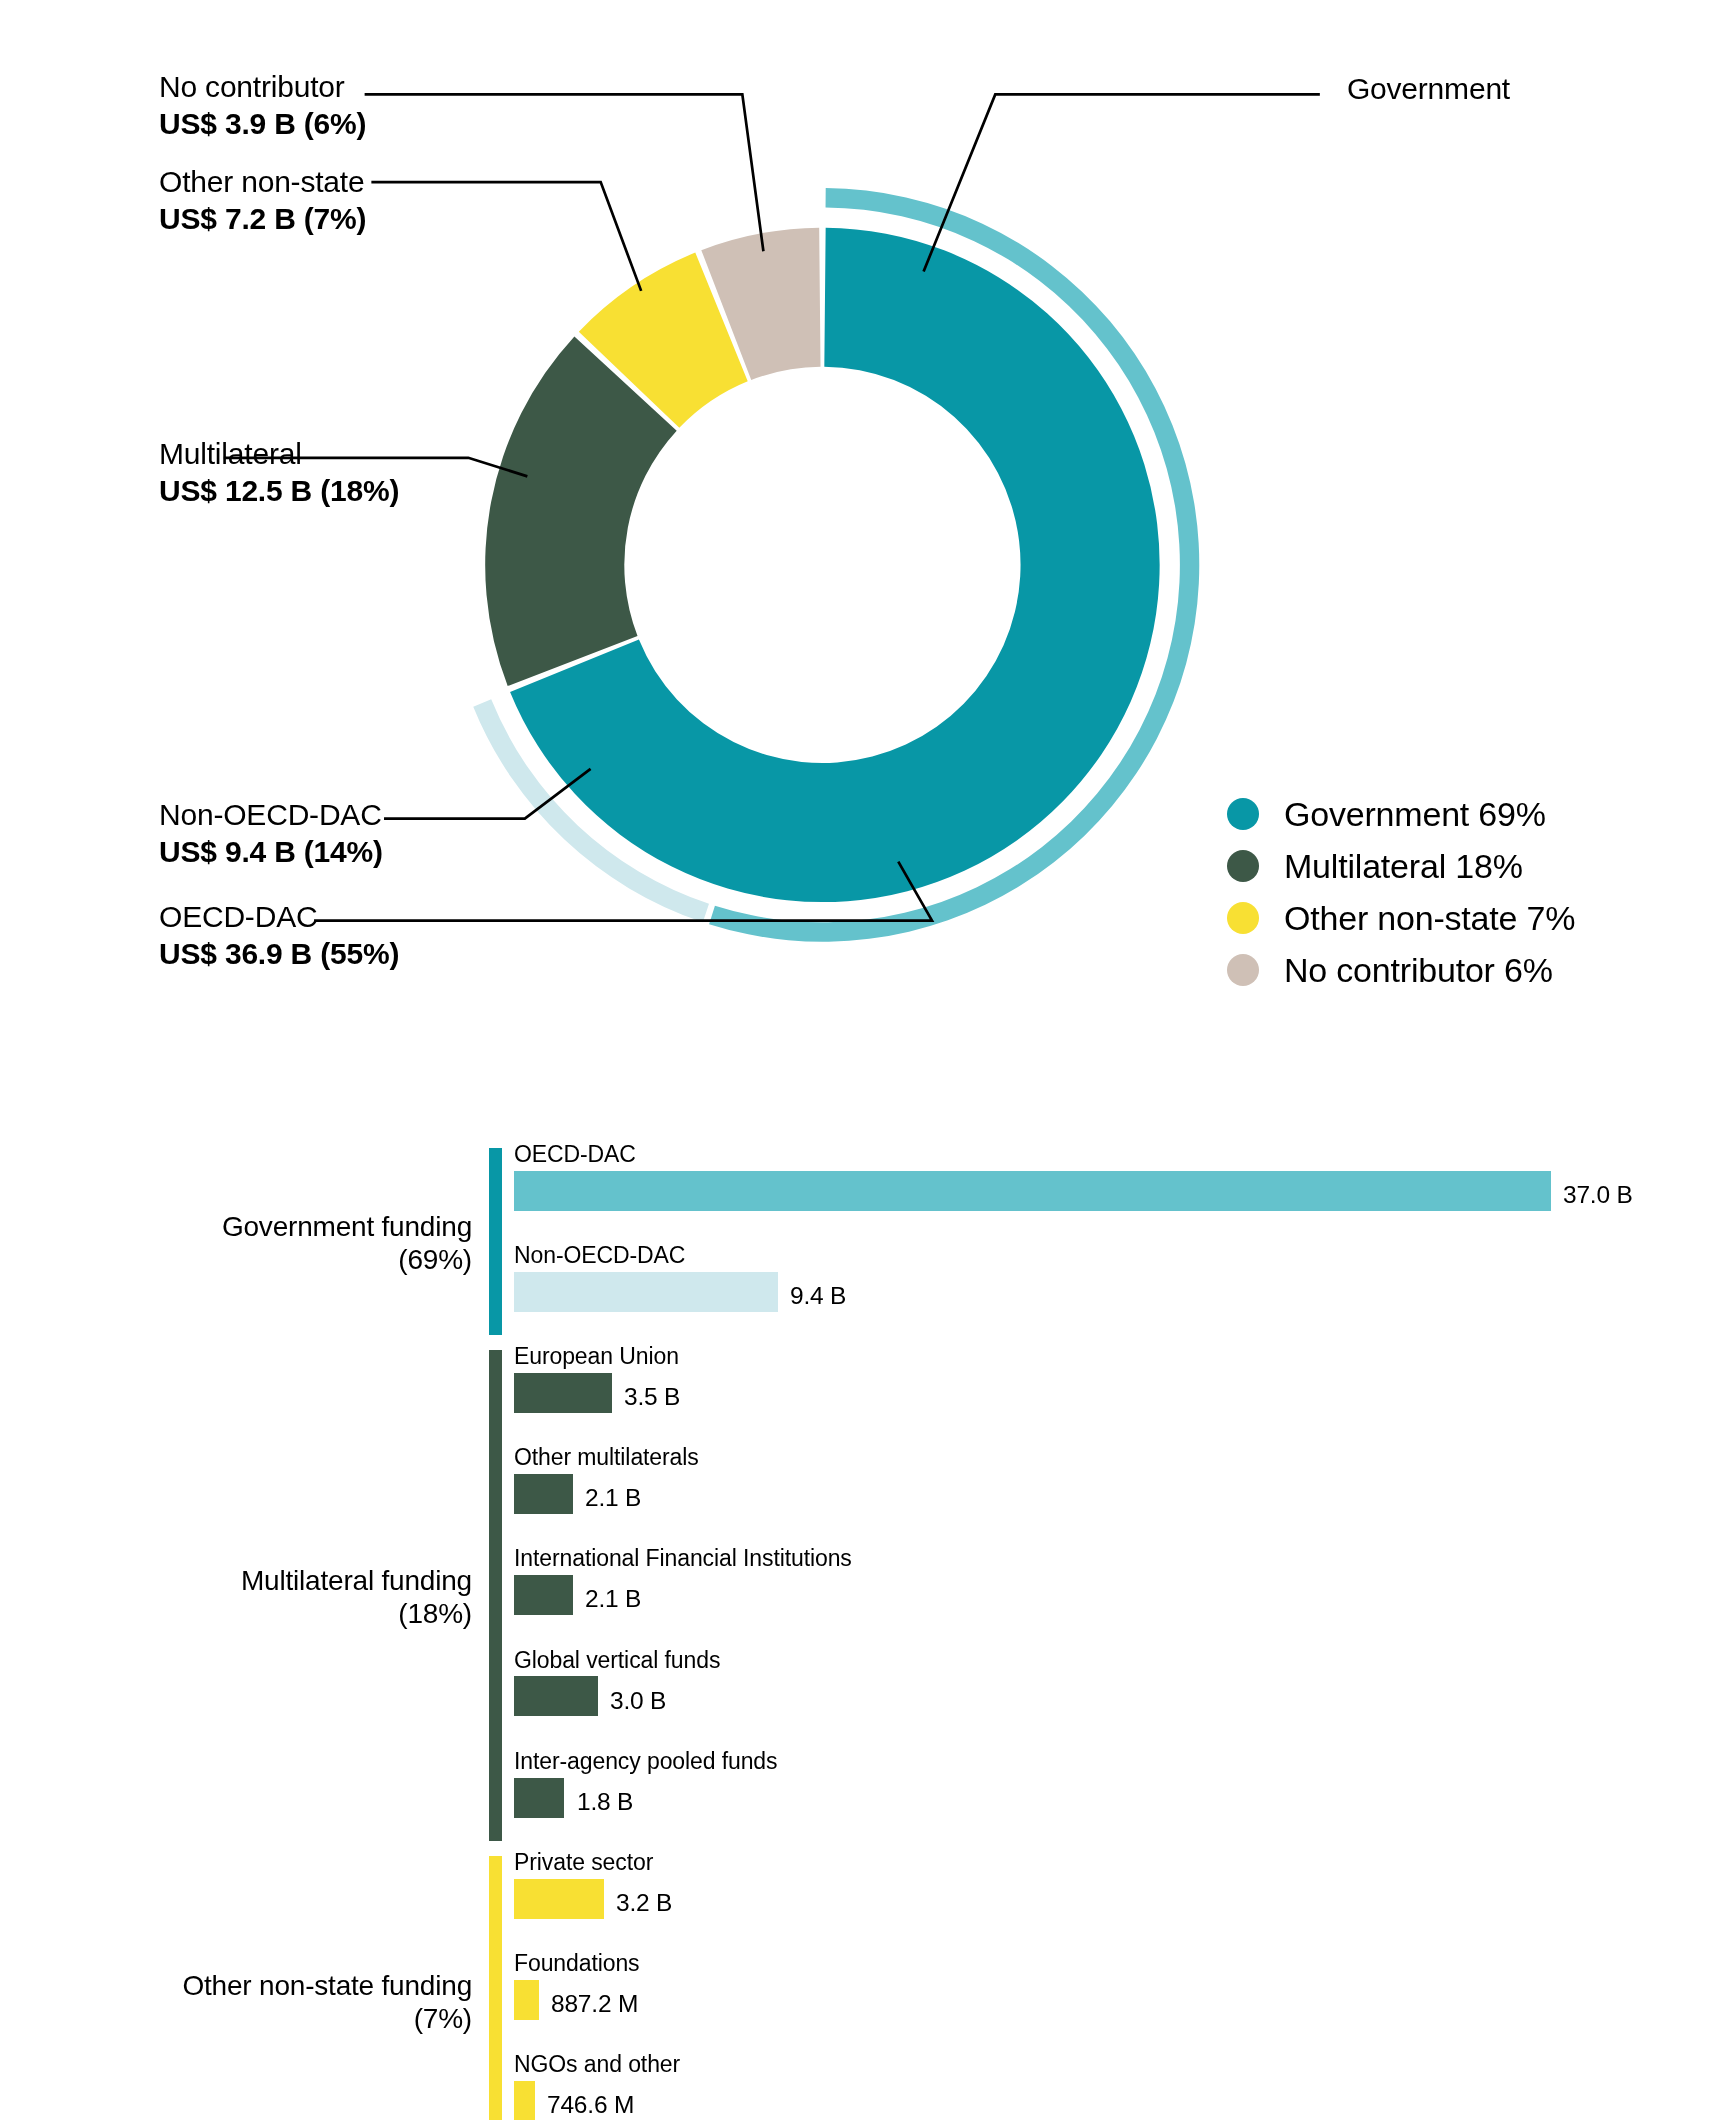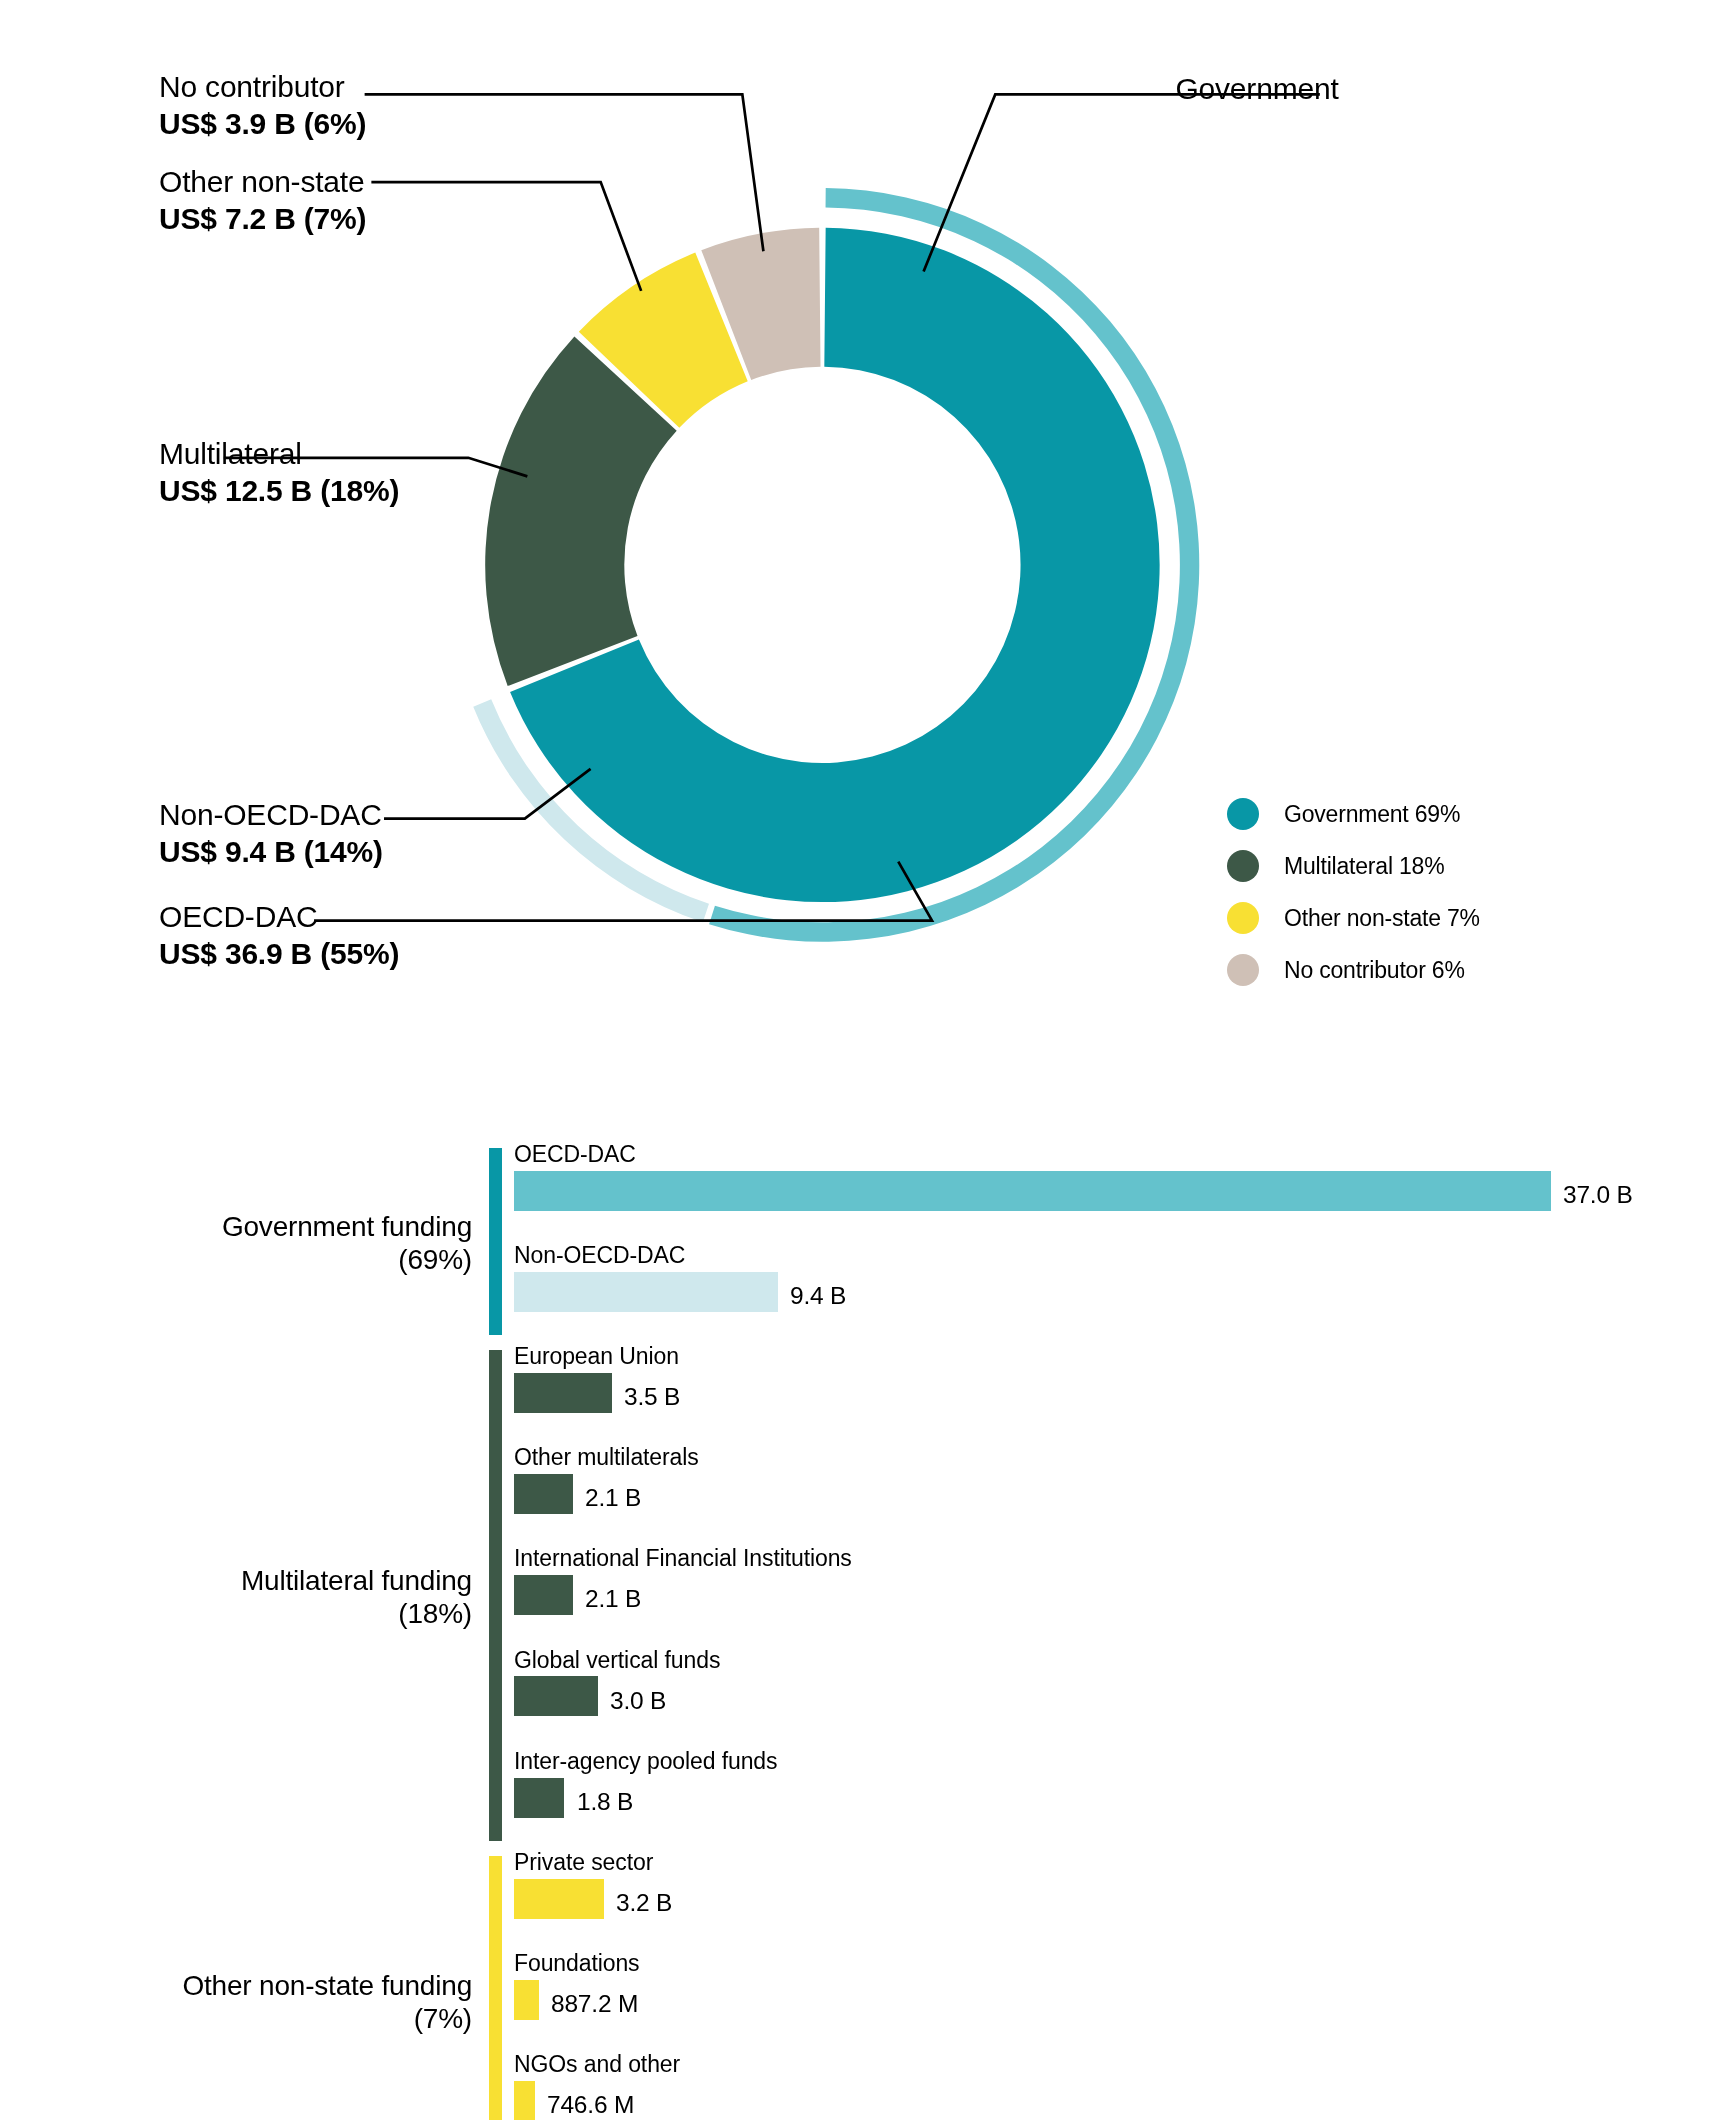--- a/index.html
+++ b/index.html
@@ -16,28 +16,28 @@
 
   .callout{position:absolute;}
   .callout .cat{
     font-size:30px;font-weight:400;line-height:1.22;white-space:nowrap;
     letter-spacing:-0.2px;
   }
   .callout .val{
     font-size:30px;font-weight:700;line-height:1.22;white-space:nowrap;
     letter-spacing:-0.2px;
   }
-  .callout.right{text-align:center;}
+  .callout.right{text-align:right;}
   .callout.left{text-align:left;}
 
   
   #legend{position:absolute;left:1227px;top:788px;}
   .lg-row{display:flex;align-items:center;height:52px;}
   .lg-dot{width:32px;height:32px;border-radius:50%;flex:0 0 auto;}
-  .lg-txt{font-size:23px;margin-left:25px;white-space:nowrap;letter-spacing:-0.2px;}
+  .lg-txt{font-size:34px;margin-left:25px;white-space:nowrap;letter-spacing:-0.2px;}
 
   
   #barchart{position:absolute;left:0;top:1143px;width:1730px;height:978px;}
   .group{position:absolute;left:0;width:1730px;}
   .grp-label{
     position:absolute;left:101px;width:371px;text-align:right;
     font-size:28px;line-height:1.18;letter-spacing:-0.2px;
   }
   .spine{position:absolute;width:12.6px;border-radius:0;}
   .brow-name{

